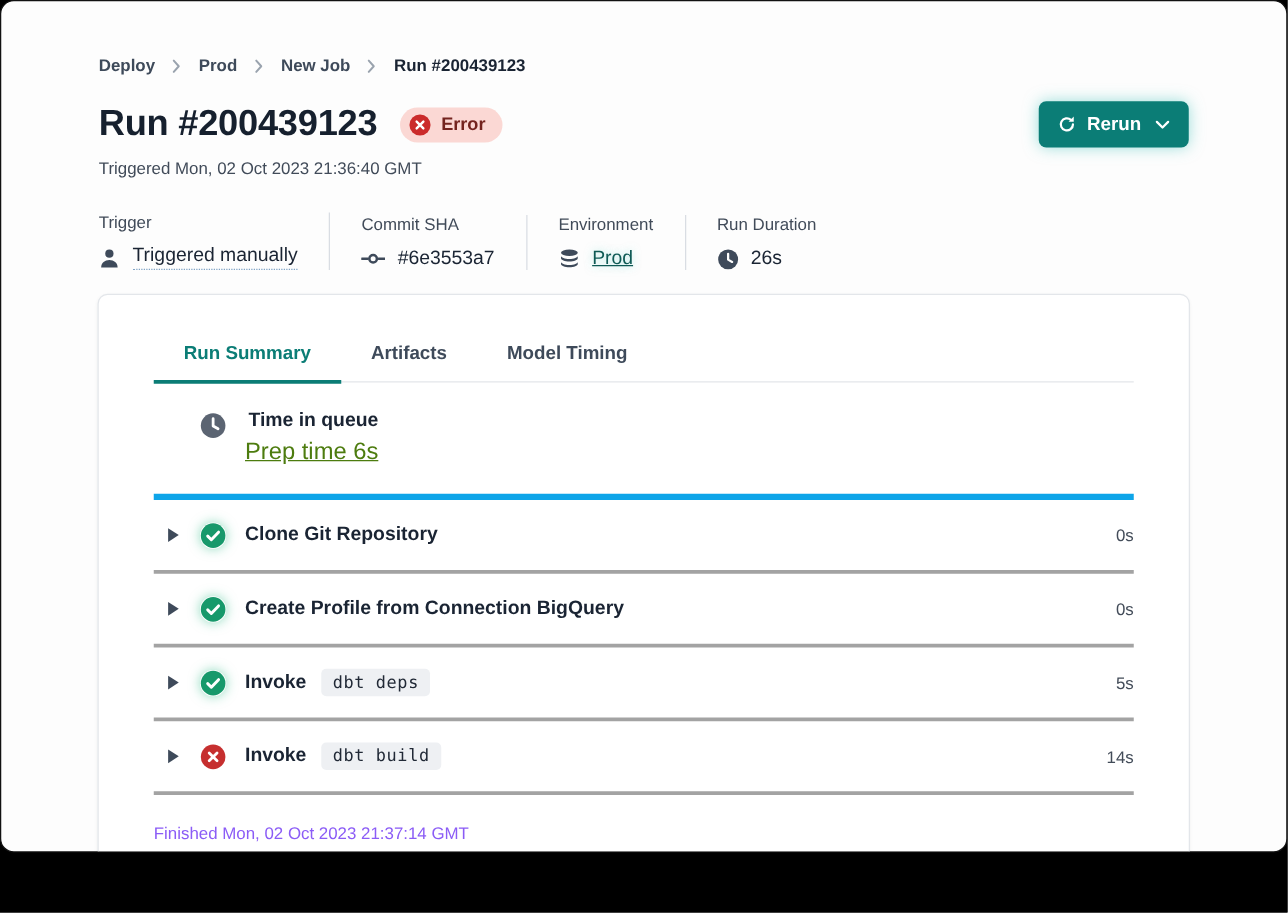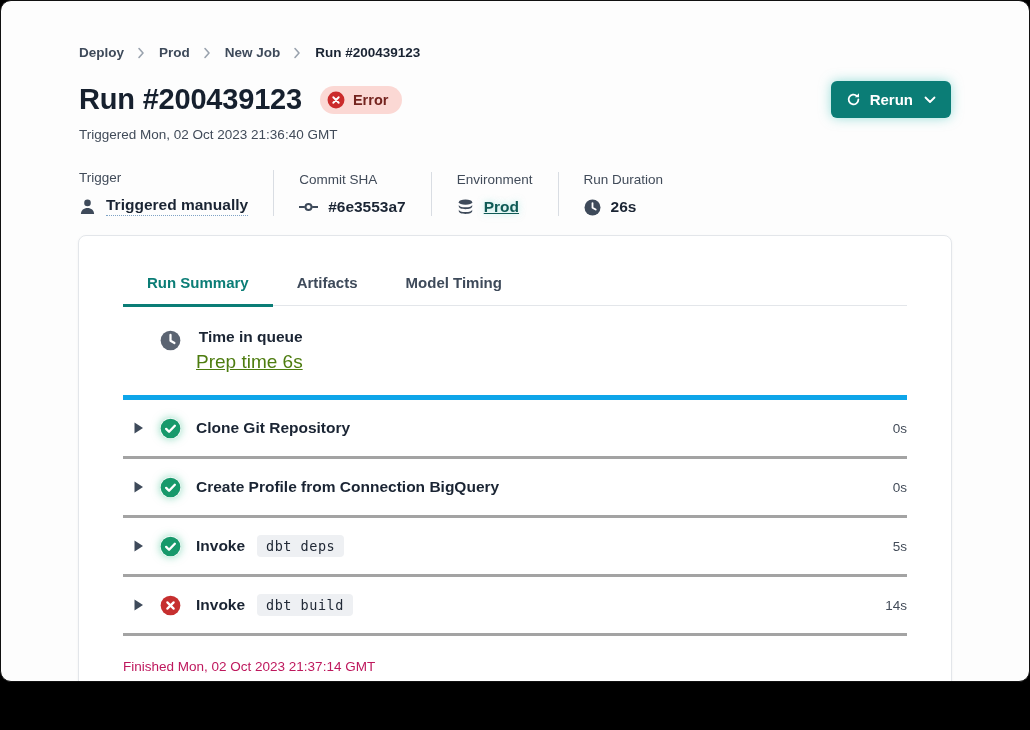--- a/index.html
+++ b/index.html
@@ -30,21 +30,21 @@
     font-family:"Liberation Sans",sans-serif;
     box-shadow:0 0 12px rgba(73,197,189,.55);
   }
   .triggered{margin-top:9px;font-size:13.5px;color:#414b59;}
   
   .meta{display:flex;margin:28px 78px 0;align-items:flex-end;}
   .meta-item{padding-right:25px;margin-right:25px;border-right:1px solid #d9dde3;}
   .meta-item:last-child{border-right:none;}
   .meta-label{font-size:13.5px;color:#414b59;}
   .meta-value{margin-top:11px;display:flex;align-items:center;gap:10px;
-    font-size:15.5px;font-weight:700;color:#1a2433;}
+    font-size:15.5px;font-weight:400;color:#1a2433;}
   .meta-icon{display:flex;color:#3e4a5a;}
   .dotted-underline{border-bottom:1.5px dotted #7fa3c5;padding-bottom:1px;cursor:pointer;}
   .env-link{color:#0f5a55;text-decoration:underline;cursor:pointer;
     text-shadow:0 0 7px rgba(110,216,208,.55);}
   
   .card{
     margin:19px 77px 0;height:455px;box-sizing:border-box;background:#fff;
     border:1px solid #e3e6ea;border-radius:8px;box-shadow:0 1px 3px rgba(20,30,40,.05);
     display:flex;flex-direction:column;
   }
@@ -59,21 +59,21 @@
   .row{display:flex;align-items:center;height:56px;border-bottom:3px solid #a3a3a3;cursor:pointer;}
   .caret{display:flex;margin-left:11px;color:#3e4a5a;}
   .status-icon{display:flex;margin-left:16px;border-radius:50%;}
   .glow-green{box-shadow:0 0 9px rgba(47,186,134,.55);}
   .row-title{margin-left:15px;font-size:15.5px;font-weight:700;color:#1a2433;}
   .code-chip{
     margin-left:12px;font-family:"DejaVu Sans Mono",monospace;font-size:13.5px;
     background:#eef0f3;color:#212936;padding:3px 9px;border-radius:4px;letter-spacing:.5px;
   }
   .duration{margin-left:auto;font-size:13.5px;color:#434c59;}
-  .card-footer{margin:0 44px;padding-top:23px;font-size:13.5px;color:#be185d;}
+  .card-footer{margin:0 44px;padding-top:23px;font-size:13.5px;color:#8b5cf6;}
 </style>
 </head>
 <body>
 
 <div class="screen">
 
   <div class="header">
     <div class="breadcrumb">
       <span class="crumb">Deploy</span>
       <span class="crumb-sep">

